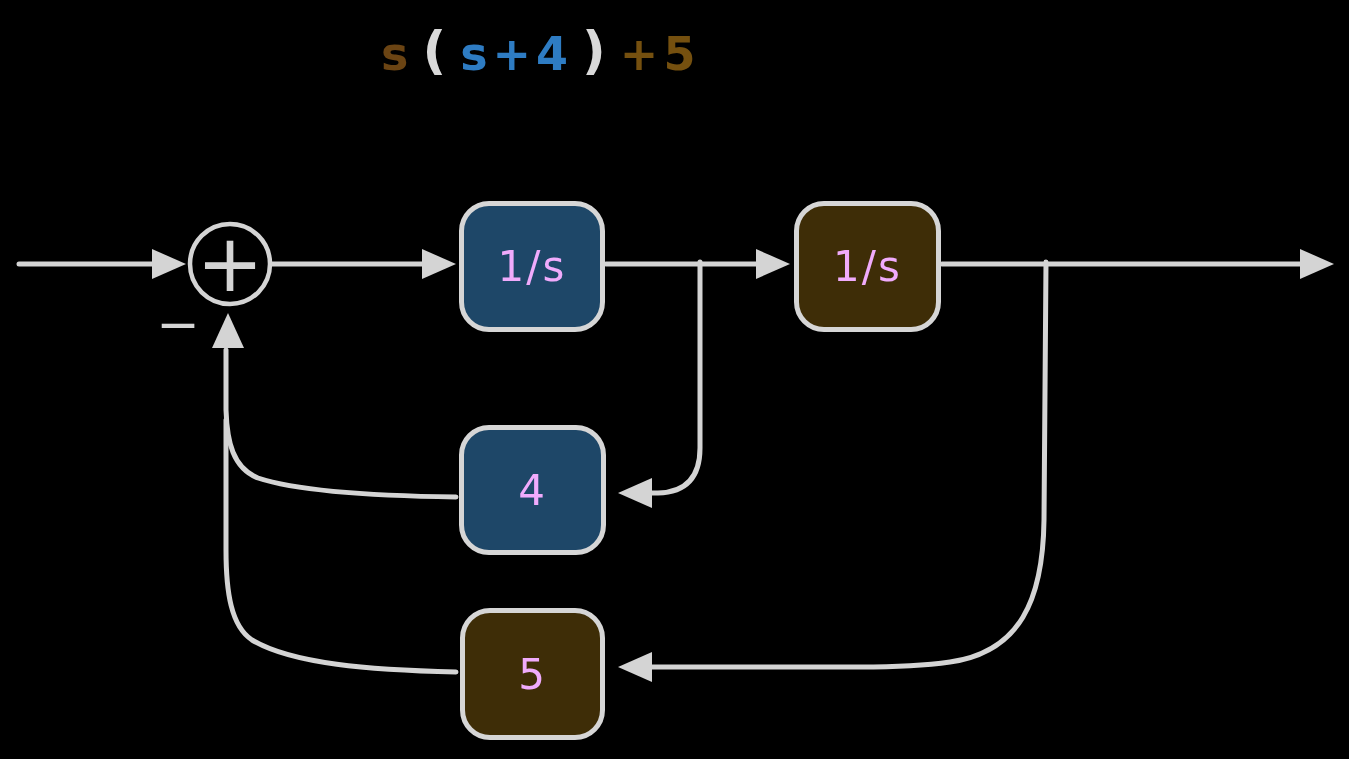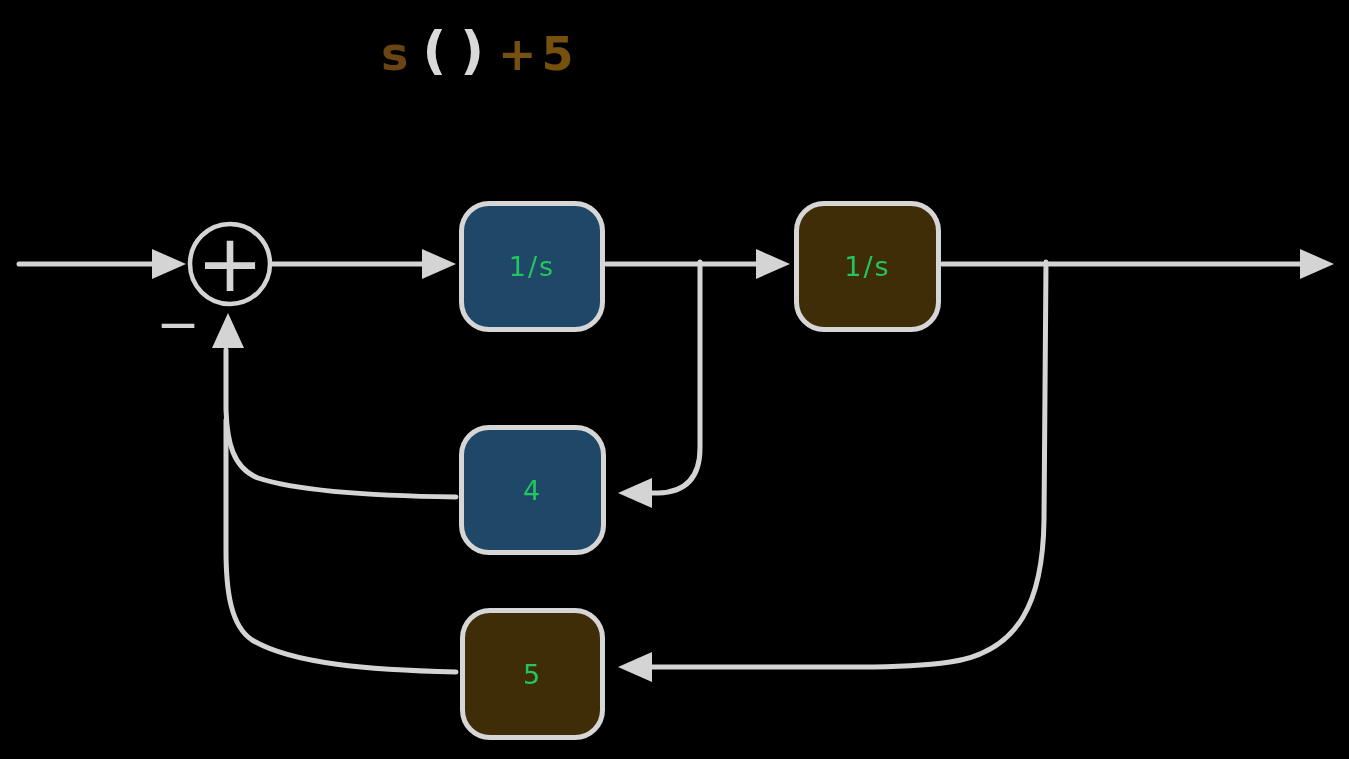--- a/index.html
+++ b/index.html
@@ -23,22 +23,22 @@
 
   
   .block{
     position:absolute;
     border:5px solid #d6d6d6;
     border-radius:30px;
     display:flex;align-items:center;justify-content:center;
     box-sizing:border-box;
   }
   .block .block-label{
-    color:#22c55e;
-    font-size:27px;
+    color:#f0abfc;
+    font-size:42px;
     letter-spacing:2px;
   }
   .blk-int1{left:459px;top:201px;width:146px;height:131px;}
   .blk-int2{left:794px;top:201px;width:147px;height:131px;}
   .blk-g4{left:459px;top:425px;width:147px;height:130px;}
   .blk-g5{left:460px;top:608px;width:145px;height:132px;}
 </style>
 </head>
 <body>
 
@@ -67,20 +67,21 @@
     </g>
 
     <text x="230" y="291" text-anchor="middle" font-family="DejaVu Sans, sans-serif" font-size="80" font-weight="400" style="color: rgb(212, 212, 212); fill: rgb(212, 212, 212);">+</text>
 
     <text x="178" y="342" text-anchor="middle" font-family="DejaVu Sans, sans-serif" font-size="52" font-weight="400" style="color: rgb(212, 212, 212); fill: rgb(212, 212, 212);">−</text>
   </svg>
 
   <div class="title">
     <span style="color: rgb(107, 68, 19); fill: rgb(107, 68, 19);">s</span>
     <span class="paren" style="color: rgb(217, 217, 217); fill: rgb(217, 217, 217);">(</span>
+    <span style="color: rgb(46, 124, 195); fill: rgb(46, 124, 195);">s+4</span>
     <span class="paren" style="color: rgb(217, 217, 217); fill: rgb(217, 217, 217);">)</span>
     <span style="color: rgb(117, 80, 15); fill: rgb(117, 80, 15);">+5</span>
   </div>
 
   <div class="block blk-int1" style="background-color: rgb(30, 71, 104);">
     <span class="block-label">1/s</span>
   </div>
 
   <div class="block blk-int2" style="background-color: rgb(62, 45, 7);">
     <span class="block-label">1/s</span>

